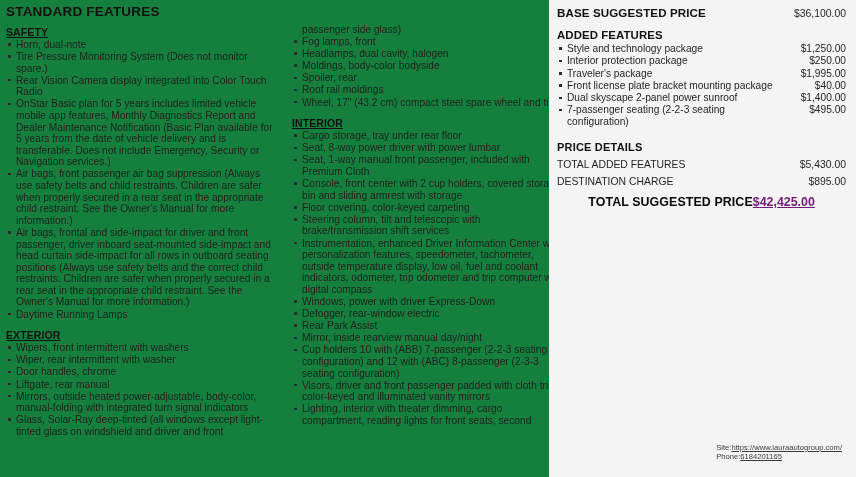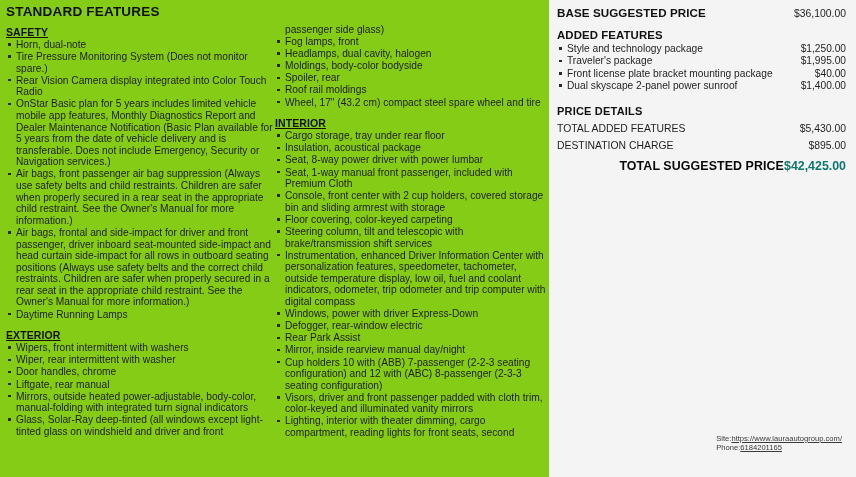--- a/index.html
+++ b/index.html
@@ -22,32 +22,32 @@
     inset: 0;
     display: flex;
     flex-direction: row;
   }
 
   
   .features-area {
     width: 549px;
     height: 477px;
     position: relative;
-    background: #84cc16;
+    background: #15803d;
     padding: 0;
   }
   .col {
     position: absolute;
     top: 0;
     width: 272px;
     height: 477px;
     overflow: hidden;
   }
   .col-left  { left: 6px; }
-  .col-mid   { left: 275px; }
+  .col-mid   { left: 292px; }
 
   h1.sheet-title {
     font-size: 13.5px;
     font-weight: bold;
     margin: 5px 0 6px 0;
     letter-spacing: 0.2px;
     line-height: 1.1;
     color: #111;
   }
   h2.group-title {
@@ -174,42 +174,43 @@
   .detail-row {
     display: flex;
     justify-content: space-between;
     font-size: 10.4px;
     line-height: 15px;
     color: #1f1f1f;
     margin-bottom: 2px;
   }
   .total-row {
     display: flex;
-    justify-content: flex-end;
+    justify-content: center;
     align-items: baseline;
     margin-top: 6px;
   }
   .total-row .label {
     font-size: 12.4px;
     font-weight: bold;
     letter-spacing: 0.1px;
     color: #080808;
   }
   .total-row .amount {
     font-size: 12.4px;
     font-weight: bold;
-    color: #0f766e;
+    color: #701a75;
     white-space: nowrap;
+    text-decoration: underline;
   }
 
   
   .contact {
     position: absolute;
     right: 14px;
-    bottom: 24px;
+    bottom: 15px;
     text-align: left;
     font-size: 7.6px;
     line-height: 9.6px;
     color: #3a3a3a;
   }
   .contact .line { white-space: nowrap; }
   .contact .lbl { color: #3a3a3a; }
   .contact .val {
     color: #3a3a3a;
     text-decoration: underline;
@@ -260,21 +261,20 @@
         <li>Moldings, body-color bodyside</li>
         <li>Spoiler, rear</li>
         <li>Roof rail moldings</li>
         <li>Wheel, 17" (43.2 cm) compact steel spare wheel and tire</li>
       </ul>
 
       <h2 class="group-title">INTERIOR</h2>
 
       <ul class="feat-list">
         <li>Cargo storage, tray under rear floor</li>
-        <li>Insulation, acoustical package</li>
         <li>Seat, 8-way power driver with power lumbar</li>
         <li>Seat, 1-way manual front passenger, included with Premium Cloth</li>
         <li>Console, front center with 2 cup holders, covered storage bin and sliding armrest with storage</li>
         <li>Floor covering, color-keyed carpeting</li>
         <li>Steering column, tilt and telescopic with brake/transmission shift services</li>
         <li>Instrumentation, enhanced Driver Information Center with personalization features, speedometer, tachometer, outside temperature display, low oil, fuel and coolant indicators, odometer, trip odometer and trip computer with digital compass</li>
         <li>Windows, power with driver Express-Down</li>
         <li>Defogger, rear-window electric</li>
         <li>Rear Park Assist</li>
         <li>Mirror, inside rearview manual day/night</li>
@@ -293,30 +293,38 @@
     </div>
 
     <div class="panel-head">ADDED FEATURES</div>
 
     <ul class="added-list">
       <li class="added-item">
         <span class="txt">Style and technology package</span>
         <span class="amt">$1,250.00</span>
       </li>
       <li class="added-item">
+        <span class="txt">Interior protection package</span>
+        <span class="amt">$250.00</span>
+      </li>
+      <li class="added-item">
         <span class="txt">Traveler's package</span>
         <span class="amt">$1,995.00</span>
       </li>
       <li class="added-item">
         <span class="txt">Front license plate bracket mounting package</span>
         <span class="amt">$40.00</span>
       </li>
       <li class="added-item">
         <span class="txt">Dual skyscape 2-panel power sunroof</span>
         <span class="amt">$1,400.00</span>
+      </li>
+      <li class="added-item">
+        <span class="txt">7-passenger seating (2-2-3 seating configuration)</span>
+        <span class="amt">$495.00</span>
       </li>
     </ul>
 
     <div class="details-head">PRICE DETAILS</div>
 
     <div class="detail-row">
       <span>TOTAL ADDED FEATURES</span>
       <span>$5,430.00</span>
     </div>
 

